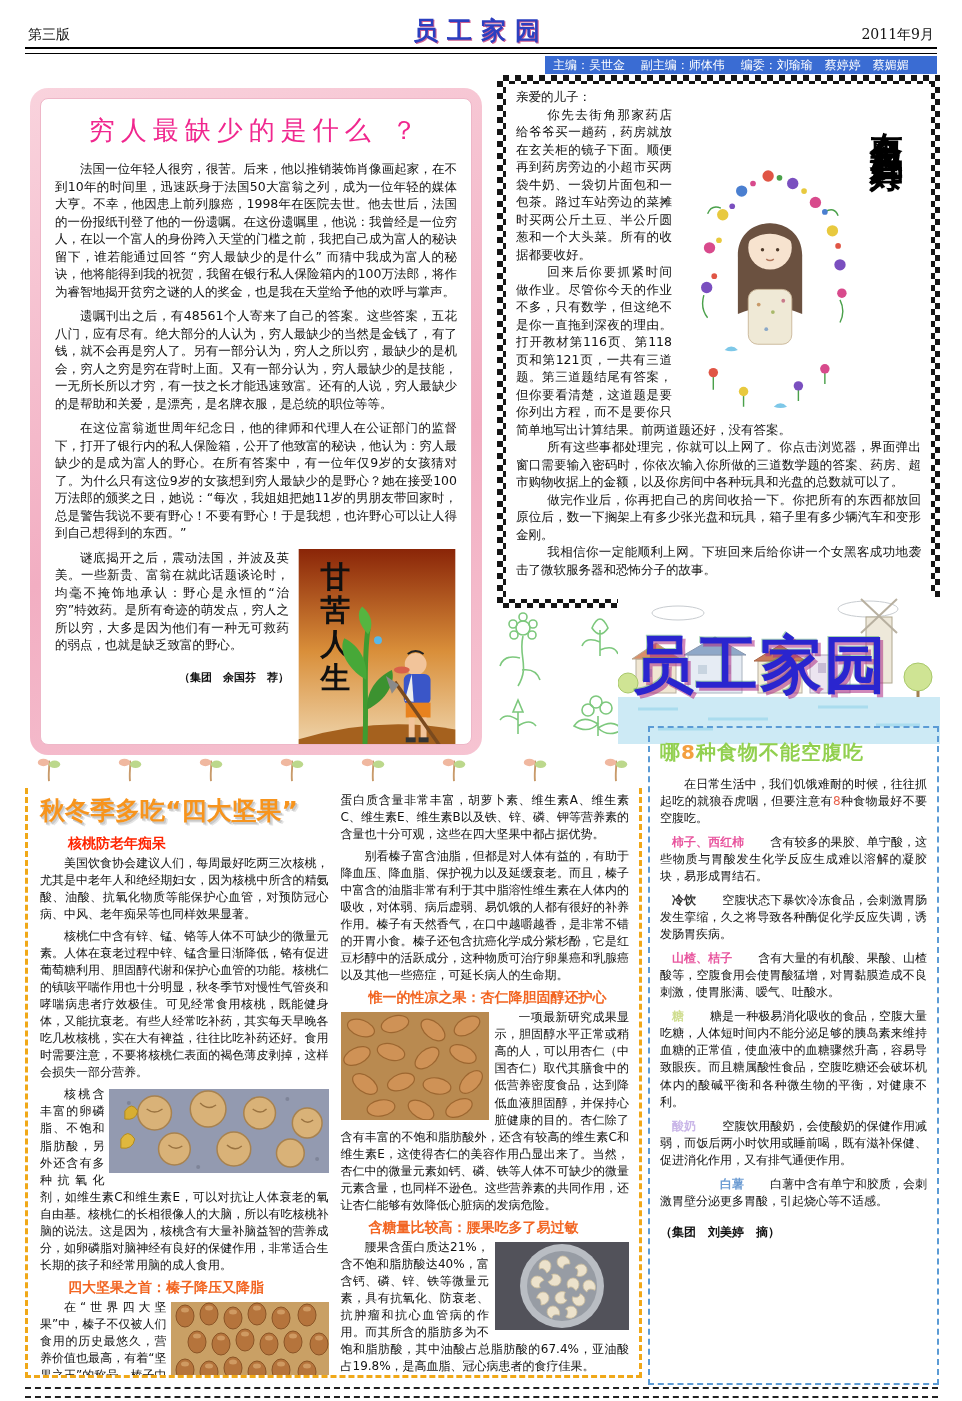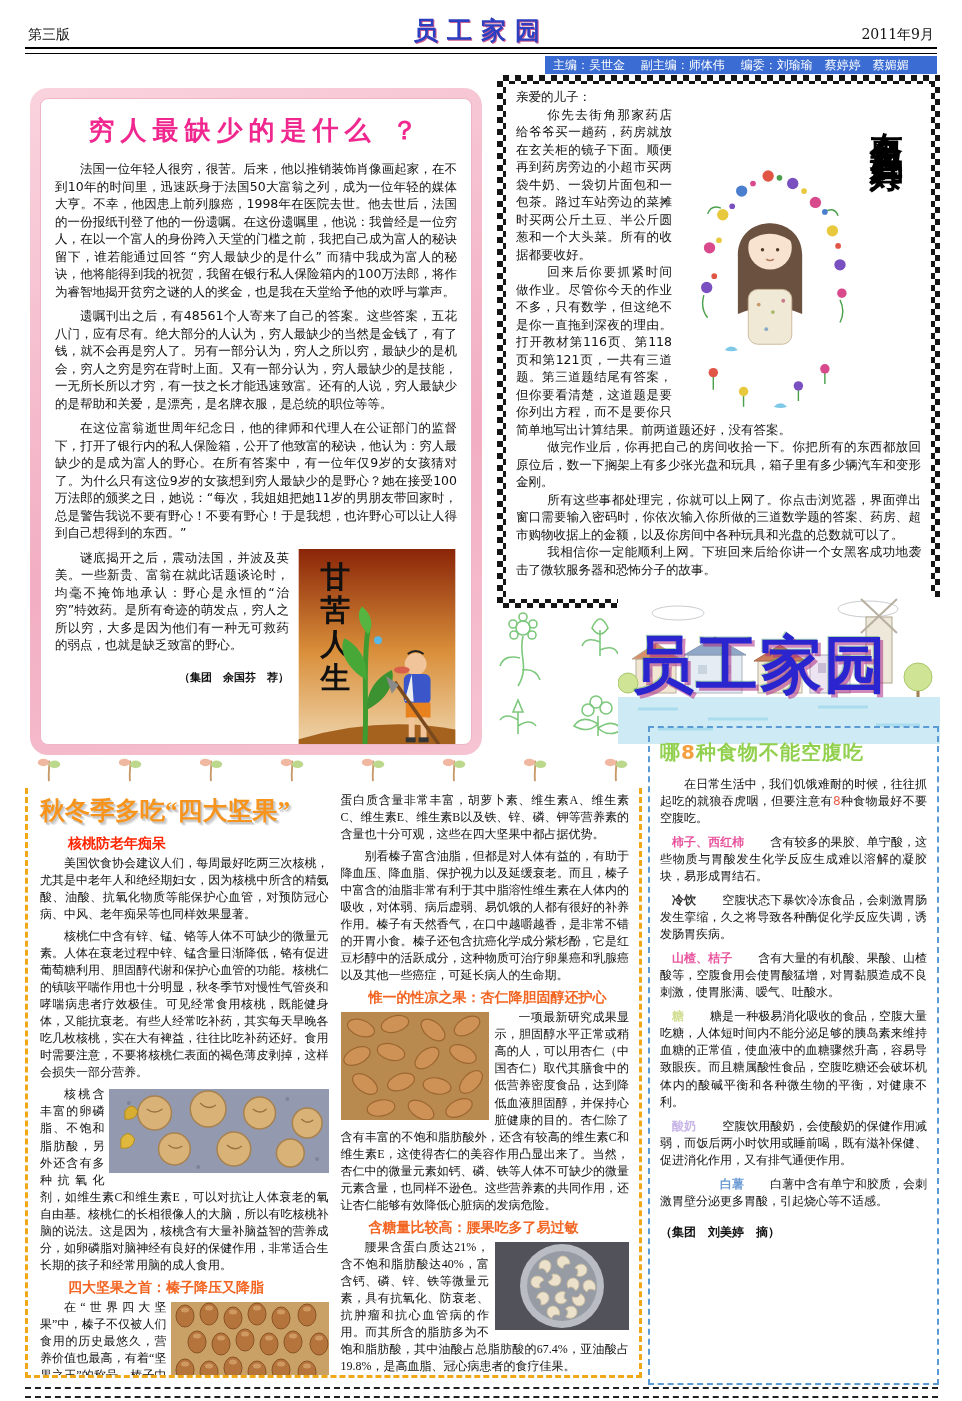--- a/index.html
+++ b/index.html
@@ -16,21 +16,21 @@
   #rule { left:25px; top:47px; width:912px; height:7px; border-top:2px solid #000; border-bottom:1px solid #000; }
   #editors { left:545px; top:56px; width:392px; height:18px; background:#3a6cd3; color:#fff;
              font-size:12px; line-height:18px; padding-left:8px; white-space:nowrap; overflow:hidden; }
 
   
   #poor-frame { left:30px; top:88px; width:452px; height:667px;
                 background:linear-gradient(160deg,#f9d3dd,#f2aec2 60%,#f6c4d2);
                 border-radius:18px; padding:10px; }
   #poor-inner { width:100%; height:100%; background:#fff; border-radius:8px;
                 border:1px solid #eeb7c8; overflow:hidden; padding:8px 14px; }
-  .poor-title { text-align:center; color:#f0278e; font-size:26px; font-weight:bold;
+  .poor-title { text-align:center; color:#f0278e; font-size:26px; font-weight:normal;
                 letter-spacing:6px; margin:6px 0 12px; white-space:nowrap; }
   #poor-inner p.bp { font-size:12.5px; line-height:1.4; text-align:justify; text-indent:2em; margin-bottom:7px; }
   #cartoon { float:right; width:160px; height:228px; margin:0 0 2px 8px; }
   .attr { text-align:right; font-weight:bold; font-size:11px; margin-top:16px; padding-right:30px; }
 
   
   #letter-box { left:497px; top:75px; width:443px; height:533px; padding:9px;
                 background:repeating-conic-gradient(#151515 0% 25%, #ffffff 0% 50%);
                 background-size:12px 12px; }
   #letter-inner { width:100%; height:100%; background:#fff; padding:4px 10px; overflow:hidden; }
@@ -51,21 +51,21 @@
                   text-shadow:3px 3px 0 rgba(170,40,130,.55), -1px -1px 0 rgba(60,160,90,.45); }
 
   
   #sprouts { left:25px; top:752px; width:615px; height:34px; display:flex;
              justify-content:space-between; padding:0 10px; }
   .sprout { width:28px; height:32px; }
 
   #nuts-box { left:25px; top:788px; width:617px; height:590px;
               border-left:3px dashed #f0a818; border-right:3px dashed #f0a818; border-bottom:3px dashed #f0a818;
               display:flex; gap:12px; padding:4px 10px 8px 12px; overflow:hidden; }
-  .ncol { width:50%;font-family:Liberation Serif, serif; }
+  .ncol { width:50%; }
   .nuts-title { font-size:25px; font-weight:bold; color:#f7941d; white-space:nowrap;
                 text-shadow:1.5px 1.5px 0 #c9c9c9, 3px 3px 0 #e4e4e4; margin:2px 0 8px; }
   .nhead { font-weight:bold; font-size:14px; margin:4px 0 2px; text-indent:2em; }
   .ncol p.np { font-size:12px; line-height:1.42; text-align:justify; text-indent:2em; margin-bottom:5px; }
   .ncol p.cont { text-indent:0; }
   #walnut { float:right; width:220px; height:84px; margin:3px 0 3px 4px; }
   #hazel  { float:right; width:158px; height:86px; margin:3px 0 0 4px; }
   #almond { float:left;  width:148px; height:108px; margin:3px 6px 3px 0; }
   #cashew { float:right; width:134px; height:88px; margin:3px 0 0 6px; }
 
@@ -184,22 +184,22 @@
             <circle cx="64" cy="302" r="5" fill="#e8c93e"></circle>
           <circle cx="122" cy="296" r="5" fill="#7a4fbf"></circle>
             <circle cx="150" cy="278" r="5" fill="#d84a8c"></circle>
           <path d="M44 258 q7 -7 14 0 q-7 3 -14 0z" fill="#7ec8e8"></path>
           <path d="M96 318 q7 -7 14 0 q-7 3 -14 0z" fill="#7ec8e8"></path>
         </svg>
         <div id="vert-title">有个黑客妈妈真好</div>
       </div>
       <p class="lp">你先去街角那家药店给爷爷买一趟药，药房就放在玄关柜的镜子下面。顺便再到药房旁边的小超市买两袋牛奶、一袋切片面包和一包茶。路过车站旁边的菜摊时买两公斤土豆、半公斤圆葱和一个大头菜。所有的收据都要收好。</p>
       <p class="lp">回来后你要抓紧时间做作业。尽管你今天的作业不多，只有数学，但这绝不是你一直拖到深夜的理由。打开教材第116页、第118页和第121页，一共有三道题。第三道题结尾有答案，但你要看清楚，这道题是要你列出方程，而不是要你只简单地写出计算结果。前两道题还好，没有答案。</p>
+      <p class="lp">所有这些事都处理完，你就可以上网了。你点击浏览器，界面弹出窗口需要输入密码时，你依次输入你所做的三道数学题的答案、药房、超市购物收据上的金额，以及你房间中各种玩具和光盘的总数就可以了。</p>
       <p class="lp">做完作业后，你再把自己的房间收拾一下。你把所有的东西都放回原位后，数一下搁架上有多少张光盘和玩具，箱子里有多少辆汽车和变形金刚。</p>
-      <p class="lp">所有这些事都处理完，你就可以上网了。你点击浏览器，界面弹出窗口需要输入密码时，你依次输入你所做的三道数学题的答案、药房、超市购物收据上的金额，以及你房间中各种玩具和光盘的总数就可以了。</p>
       <p class="lp">我相信你一定能顺利上网。下班回来后给你讲一个女黑客成功地袭击了微软服务器和恐怖分子的故事。</p>
 
     </div>
   </div>
 
   <svg class="abs" id="doodles" viewBox="0 0 150 142">
     <g stroke="#7dc87d" stroke-width="1.6" fill="none">
       <circle cx="35" cy="28" r="7"></circle>
       <circle cx="35" cy="17" r="4"></circle>
         <circle cx="45" cy="24" r="4"></circle>

